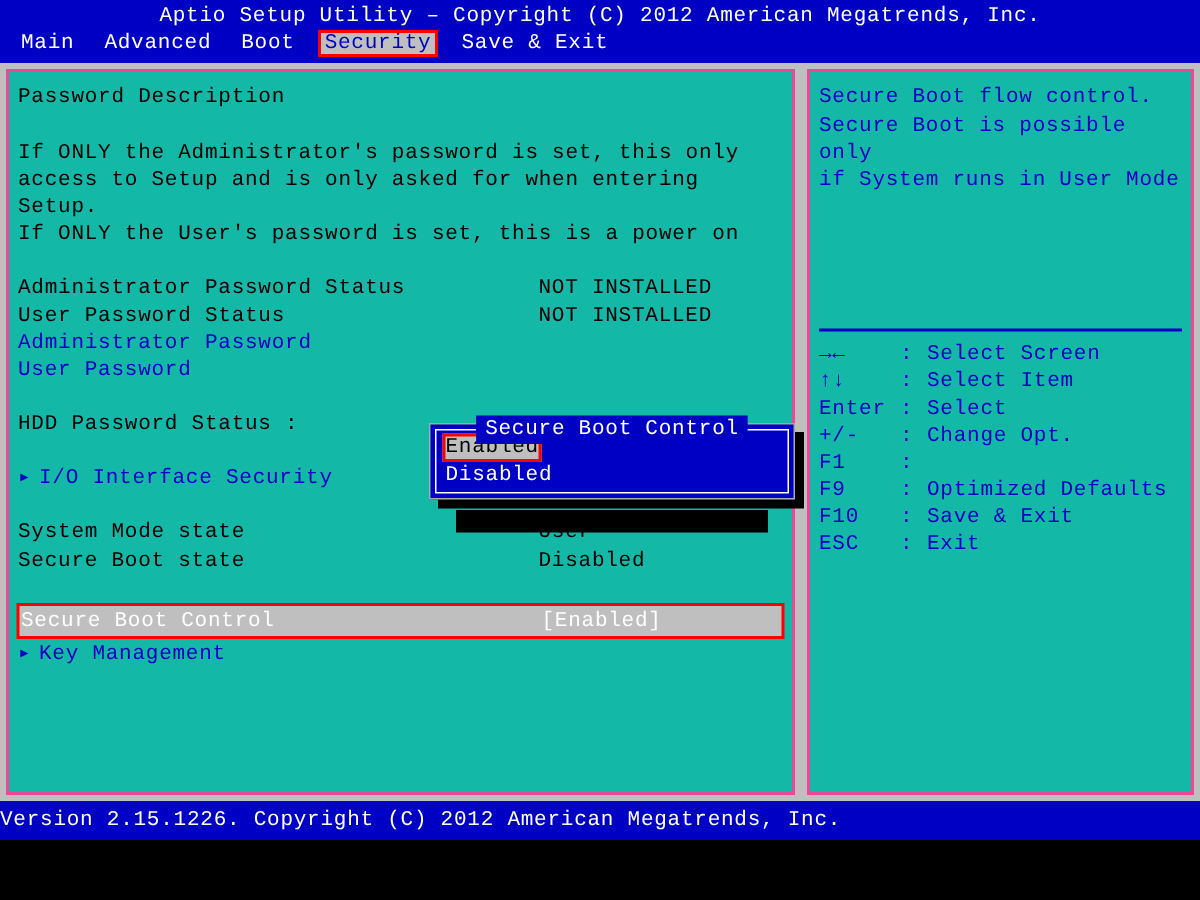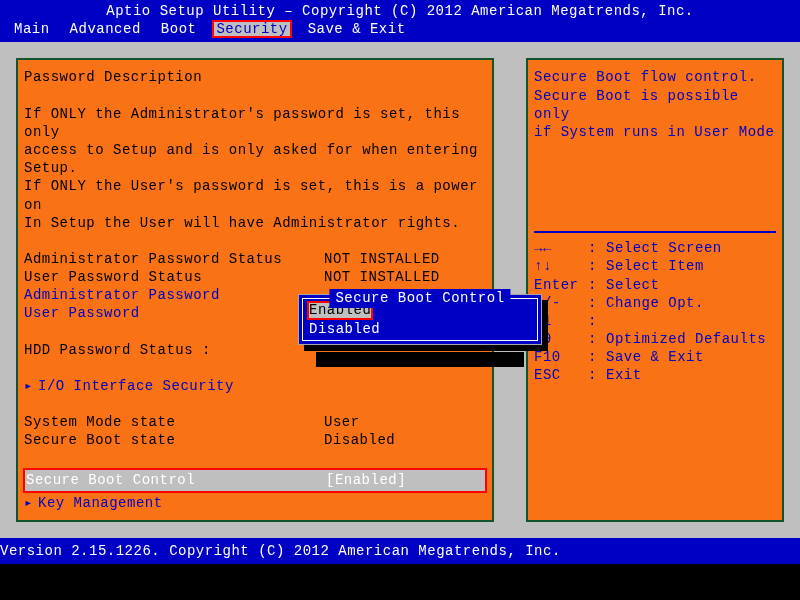--- a/index.html
+++ b/index.html
@@ -29,34 +29,34 @@
   .menu-item.active { background: #bfbfbf; color: #0000c4; }
   .menu-item.highlight { outline: 2px solid #ff0000; outline-offset: -2px; }
   .body {
     flex: 1;
     display: flex;
     border-top: 2px solid #0000c4;
     border-bottom: 2px solid #0000c4;
     position: relative;
   }
   .panel {
-    border: 2px solid #14532d;
-    margin: 16px;
+    border: 2px solid #ec4899;
+    margin: 4px;
     padding: 8px 6px;
-    background: #f97316;
+    background: #14b8a6;
   }
   .left-panel { flex: 1; position: relative; }
   .right-panel { width: 258px; display: flex; flex-direction: column; }
   .help-top { flex: 0 0 auto; color: #0000c4; border-bottom: 2px solid #0000c4; padding-bottom: 90px; margin-bottom: 6px; }
   .help-bottom { flex: 1; color: #0000c4; }
   .help-row { display: flex; }
   .help-key { width: 54px; }
   .help-sep { width: 18px; }
   .desc { color: #000; }
-  .row { display: flex; color: #000; }
+  .row { display: flex; color: #000; gap: 47px; }
   .row .label { width: 300px; }
   .row .value { }
   .link { color: #0000c4; }
   .submenu { color: #0000c4; display: flex; }
   .submenu .arrow { width: 14px; }
   .selected-row {
     background: #bfbfbf;
     outline: 2px solid #ff0000;
     outline-offset: -1px;
     color: #fff;
@@ -119,21 +119,20 @@
   </div>
 
   <div class="body">
 
     <div class="panel left-panel">
       <div class="desc">Password Description</div>
       <div class="spacer"></div>
       <div class="desc">If ONLY the Administrator's password is set, this only</div>
       <div class="desc">access to Setup and is only asked for when entering Setup.</div>
       <div class="desc">If ONLY the User's password is set, this is a power on</div>
-      <div class="desc">In Setup the User will have Administrator rights.</div>
       <div class="spacer"></div>
 
       <div class="row">
         <span class="label">Administrator Password Status</span>
         <span class="value">NOT INSTALLED</span>
       </div>
       <div class="row">
         <span class="label">User Password Status</span>
         <span class="value">NOT INSTALLED</span>
       </div>

